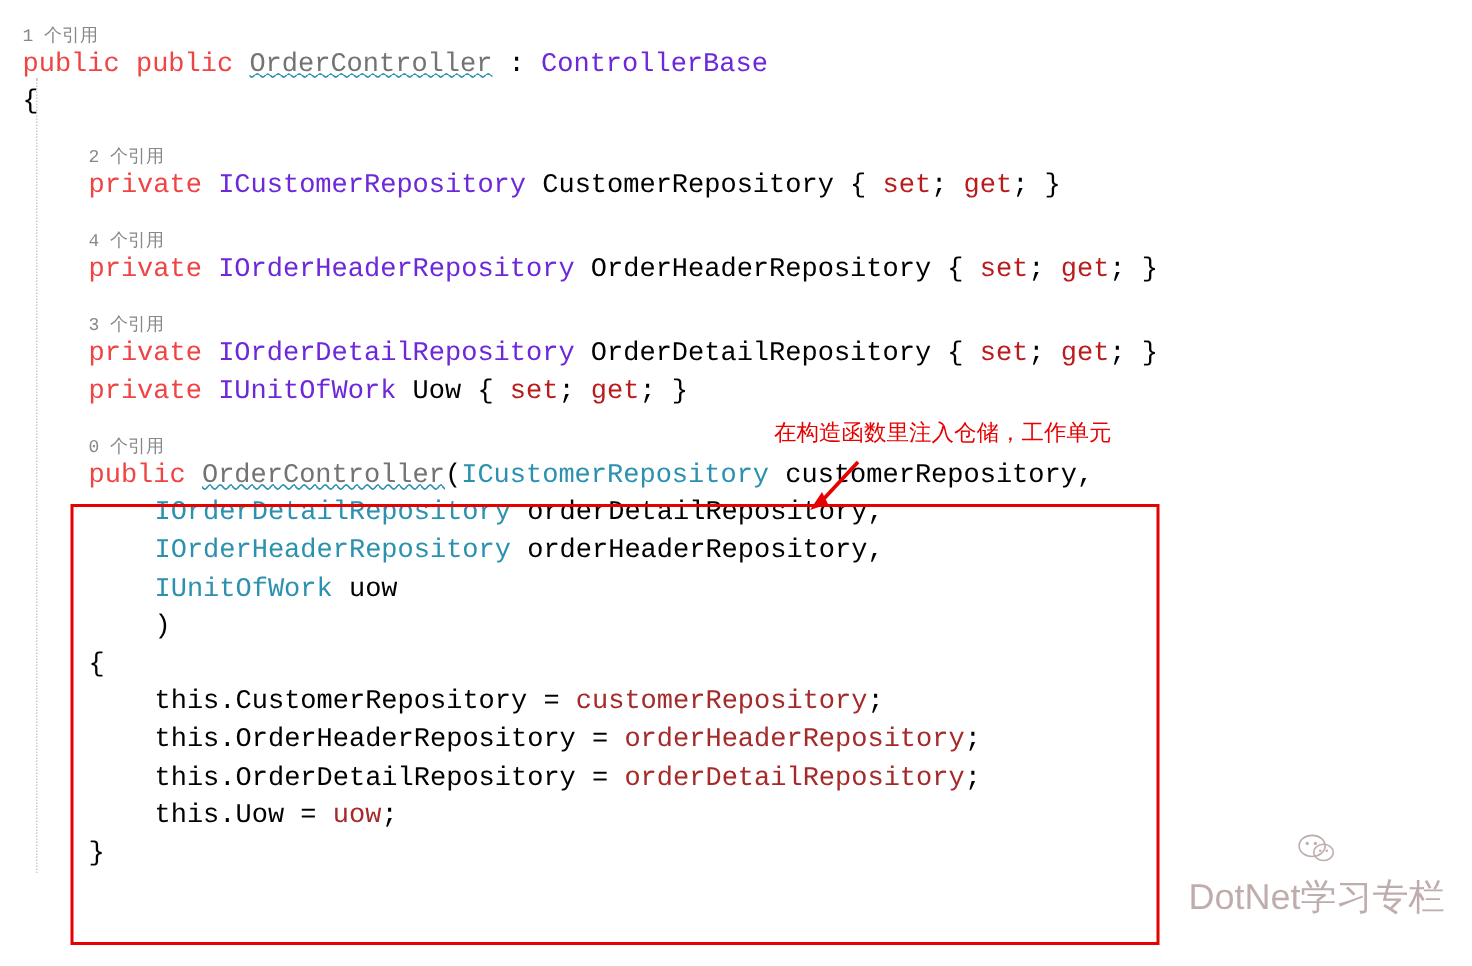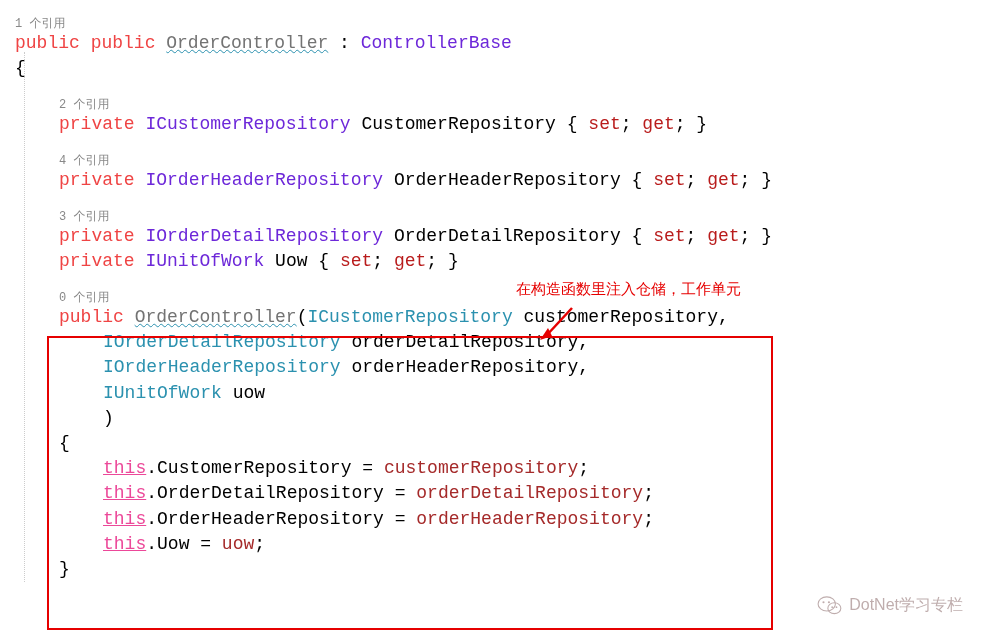--- a/index.html
+++ b/index.html
@@ -27,21 +27,21 @@
     color: #888;
     padding-left: 44px;
     margin-top: 16px;
     margin-bottom: -2px;
   }
   .kw  { color: #ef4444; }        
   .typ { color: #6d28d9; }        
   .cls { color: #737373; text-decoration: underline wavy #2b91af; text-decoration-thickness:1px; } 
   .nm  { color: #000; }           
   .acc { color: #b91c1c; margin-top: 44px; }        
-  .kw2 { color: #ec4899; text-decoration: underline; }        
+  .kw2 { color: #000000; }        
   .par { color: #2b91af; }        
   .arg { color: #a52a2a; }        
   .pun { color: #000; }
 
   .redbox {
     position: absolute;
     border: 2px solid #e60000;
     left: 47px;
     top: 336px;
     width: 722px;
@@ -64,25 +64,26 @@
     top: 306px;
     pointer-events: none;
   }
   .watermark {
     position: absolute;
     right: 18px;
     bottom: 28px;
     font-family: "Microsoft YaHei", sans-serif;
     color: #8b6b6b;
     opacity: 0.55;
-    font-size: 16px;
+    font-size: 24px;
     display: flex;
     align-items: center;
     gap: 6px;
     pointer-events: none;
+    flex-direction: column;
   }
   .wm-icon {
     width: 26px; height: 22px;
     display: inline-block;
   }
   .guide {
     position:absolute;
     left:24px; top:36px; bottom:6px;
     border-left:1px dotted #ccc;
   }
@@ -109,22 +110,22 @@
   <div class="line indent1"><span class="kw">private</span> <span class="typ">IUnitOfWork</span> <span class="nm">Uow</span><span class="pun"> { </span><span class="acc">set</span><span class="pun">; </span><span class="acc">get</span><span class="pun">; }</span></div>
 
   <div class="codelens"><span>0</span> <span>个引用</span></div>
   <div class="line indent1"><span class="kw">public</span> <span class="cls">OrderController</span><span class="pun">(</span><span class="par">ICustomerRepository</span> <span class="nm">customerRepository</span><span class="pun">,</span></div>
   <div class="line indent2"><span class="par">IOrderDetailRepository</span> <span class="nm">orderDetailRepository</span><span class="pun">,</span></div>
   <div class="line indent2"><span class="par">IOrderHeaderRepository</span> <span class="nm">orderHeaderRepository</span><span class="pun">,</span></div>
   <div class="line indent2"><span class="par">IUnitOfWork</span> <span class="nm">uow</span></div>
   <div class="line indent2"><span class="pun">)</span></div>
   <div class="line indent1"><span class="pun">{</span></div>
   <div class="line indent2"><span class="kw2">this</span><span class="pun">.</span><span class="nm">CustomerRepository</span><span class="pun"> = </span><span class="arg">customerRepository</span><span class="pun">;</span></div>
+  <div class="line indent2"><span class="kw2">this</span><span class="pun">.</span><span class="nm">OrderHeaderRepository</span><span class="pun"> = </span><span class="arg">orderHeaderRepository</span><span class="pun">;</span></div>
   <div class="line indent2"><span class="kw2">this</span><span class="pun">.</span><span class="nm">OrderDetailRepository</span><span class="pun"> = </span><span class="arg">orderDetailRepository</span><span class="pun">;</span></div>
-  <div class="line indent2"><span class="kw2">this</span><span class="pun">.</span><span class="nm">OrderHeaderRepository</span><span class="pun"> = </span><span class="arg">orderHeaderRepository</span><span class="pun">;</span></div>
   <div class="line indent2"><span class="kw2">this</span><span class="pun">.</span><span class="nm">Uow</span><span class="pun"> = </span><span class="arg">uow</span><span class="pun">;</span></div>
   <div class="line indent1"><span class="pun">}</span></div>
 </div>
 
 <div class="redbox"></div>
 
 <div class="annotation">在构造函数里注入仓储，工作单元</div>
 
 <svg class="arrow" width="40" height="36">
   <line x1="32" y1="2" x2="6" y2="30" stroke="#e60000" stroke-width="2.5"></line>

